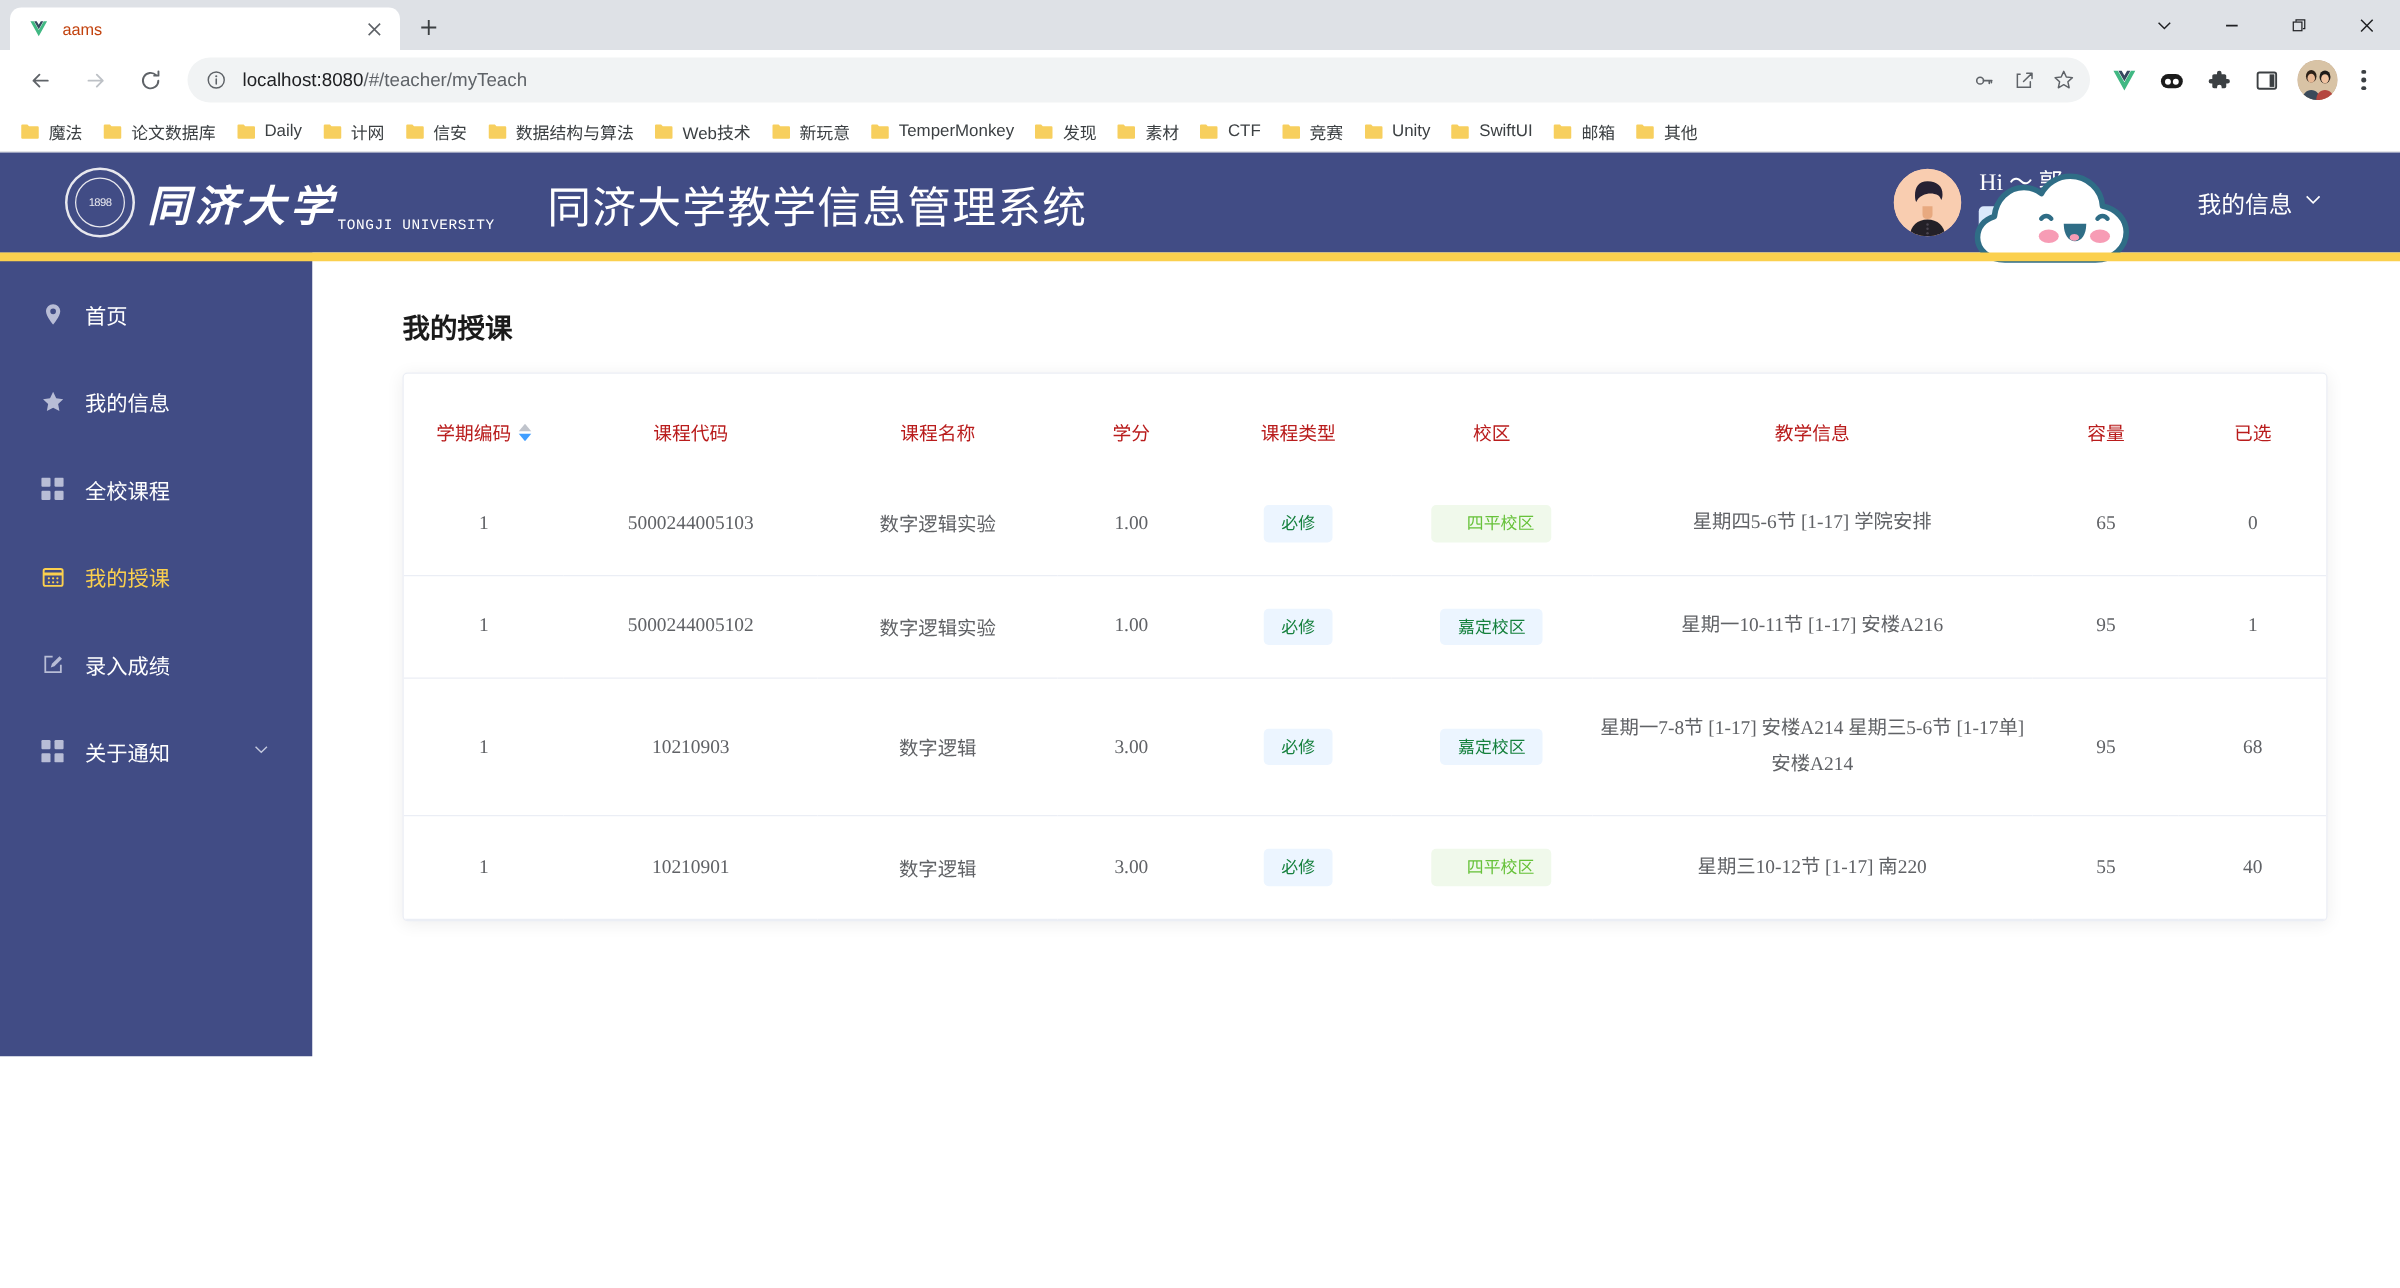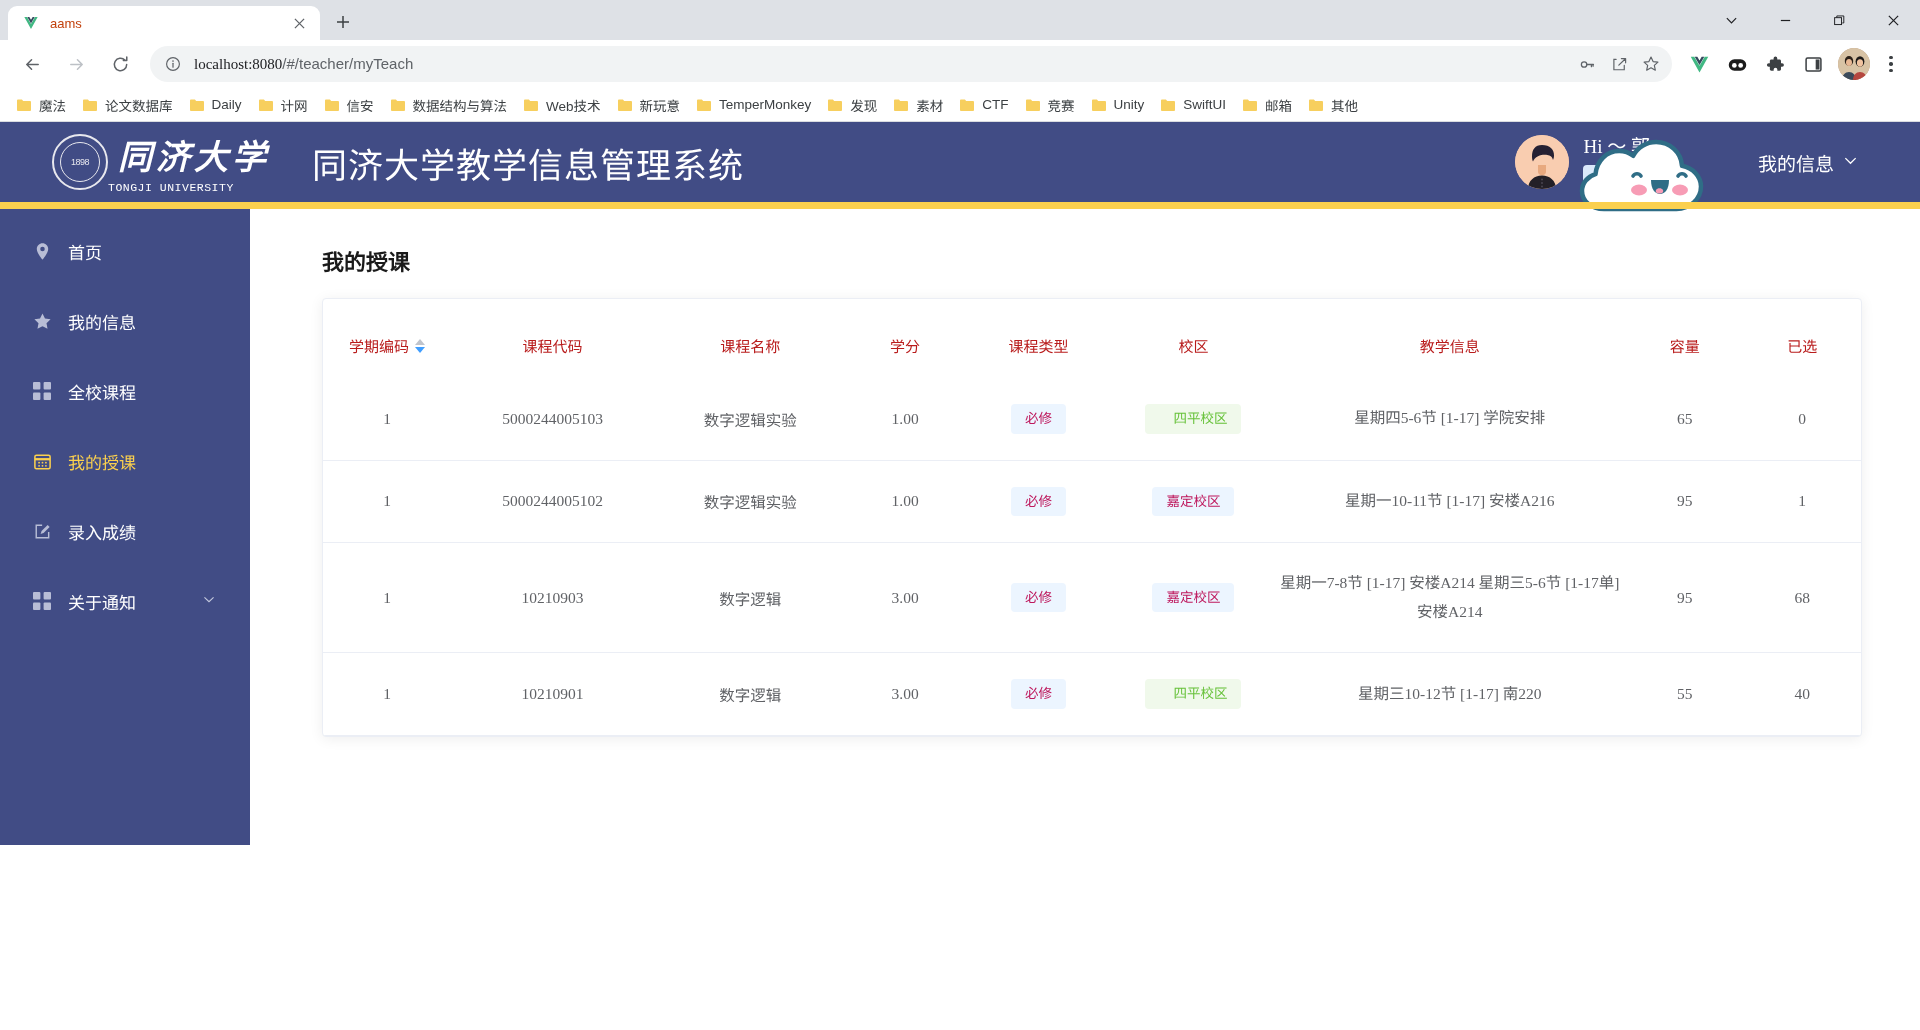--- a/index.html
+++ b/index.html
@@ -96,21 +96,21 @@
   .omnibox .info-ic {
     width: 22px; height: 22px; margin-right: 10px;
     display: flex; align-items: center; justify-content: center;
     color: #5f6368; flex: 0 0 22px;
   }
   .omnibox .url {
     font-size: 15px; color: #202124;
     white-space: nowrap; overflow: hidden; text-overflow: ellipsis;
     flex: 1;
   }
-  .omnibox .url .host { color: #202124; font-family: Liberation Serif, serif; }
+  .omnibox .url .host { color: #202124; }
   .omnibox .url .path { color: #5f6368; }
   .omni-actions { display: flex; align-items: center; }
   .omni-ic {
     width: 30px; height: 30px; margin-left: 2px;
     display: flex; align-items: center; justify-content: center;
     color: #5f6368; cursor: pointer;
   }
   .ext-ic {
     width: 34px; height: 34px; margin: 0 2px;
     display: flex; align-items: center; justify-content: center;
@@ -309,21 +309,21 @@
   table.courses tbody tr:first-child td { border-top: none; }
   table.courses tbody tr:last-child td { border-bottom: 1px solid #ebeef5; }
   .tag {
     display: inline-block;
     font-size: 13.5px;
     padding: 8px 14px;
     border-radius: 4px;
     font-family: "Liberation Sans", sans-serif;
     line-height: 1;
   }
-  .tag-blue { background: #ecf5ff; color: #be185d; }
+  .tag-blue { background: #ecf5ff; color: #15803d; }
   .tag-green { background: #f0f9eb; color: #67c23a; padding-left: 28px; }
   .teachinfo { line-height: 1.85; }
 
   
   .c-term   { width: 120px; }
   .c-code   { width: 190px; }
   .c-name   { width: 180px; }
   .c-credit { width: 110px; }
   .c-type   { width: 140px; }
   .c-campus { width: 150px; }
@@ -613,21 +613,21 @@
     </div>
   </div>
 
   <div class="app">
 
     <div class="app-header">
       <div class="logo-wrap">
         <div class="logo-seal">
           <div class="logo-seal-inner">1898</div>
         </div>
-        <div style="display:flex;flex-direction:column;align-items:flex-start;">
+        <div style="display:flex;flex-direction:row;align-items:flex-end;">
           <div class="logo-cn">同济大学</div>
           <div class="logo-en">TONGJI UNIVERSITY</div>
         </div>
       </div>
       <div class="sys-title">同济大学教学信息管理系统</div>
 
       <div class="header-right">
         <div class="user-block">
           <div class="user-avatar">
             <svg width="54" height="54" viewBox="0 0 54 54">

